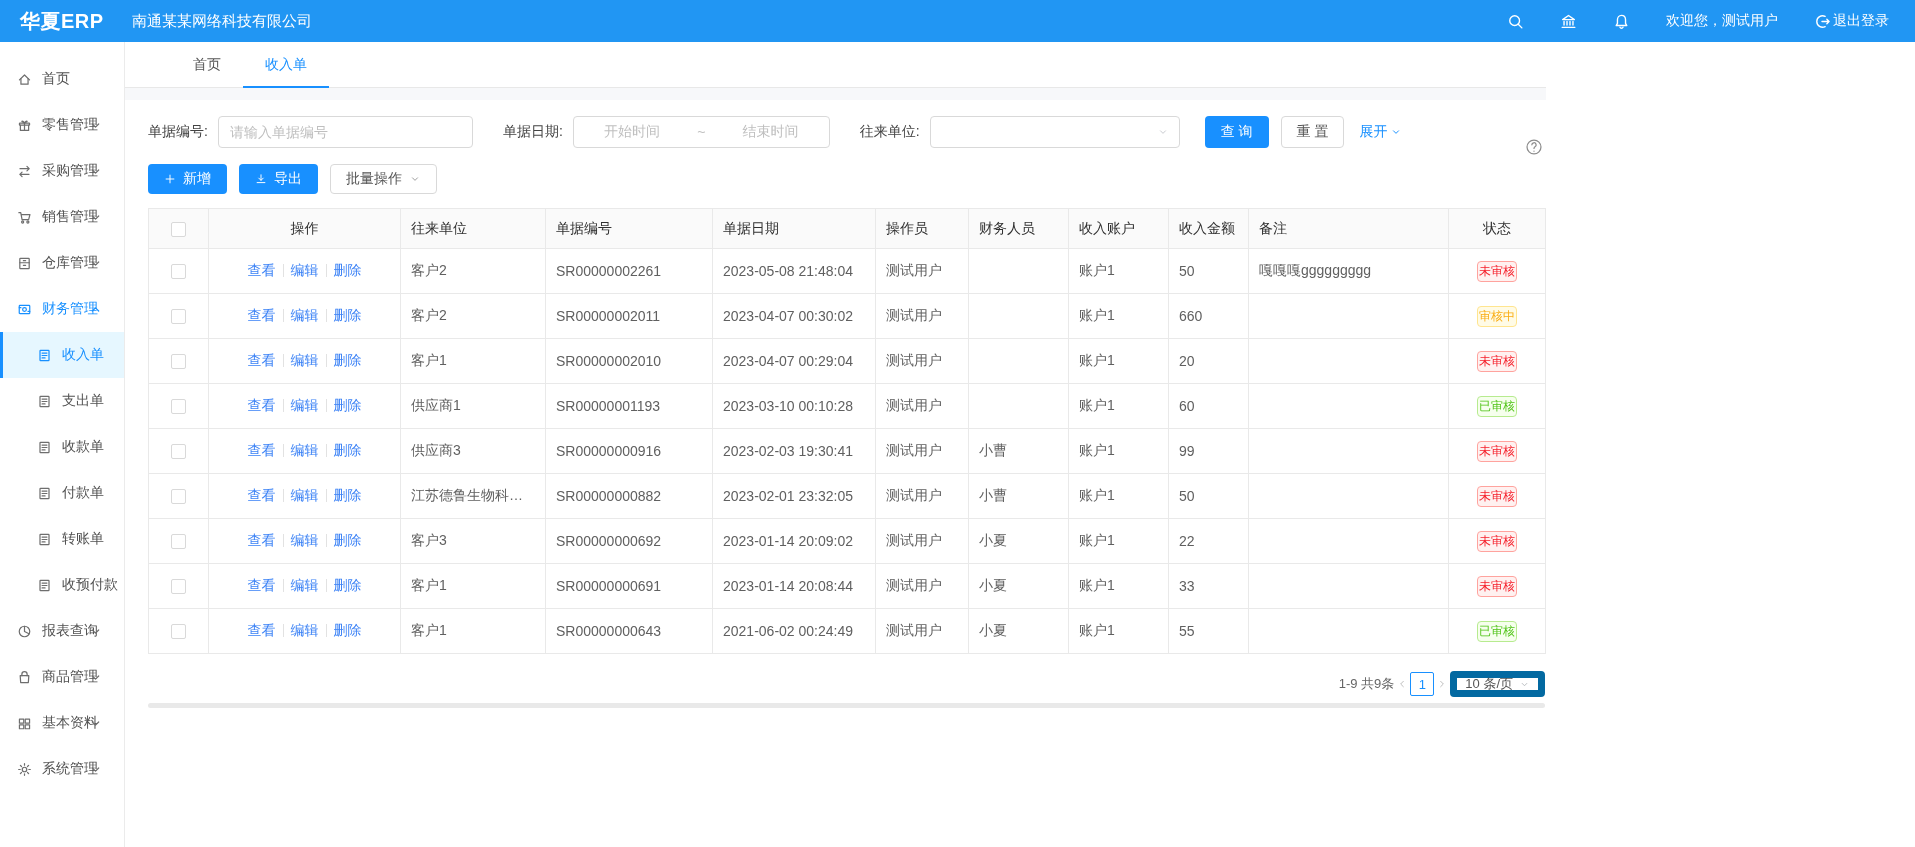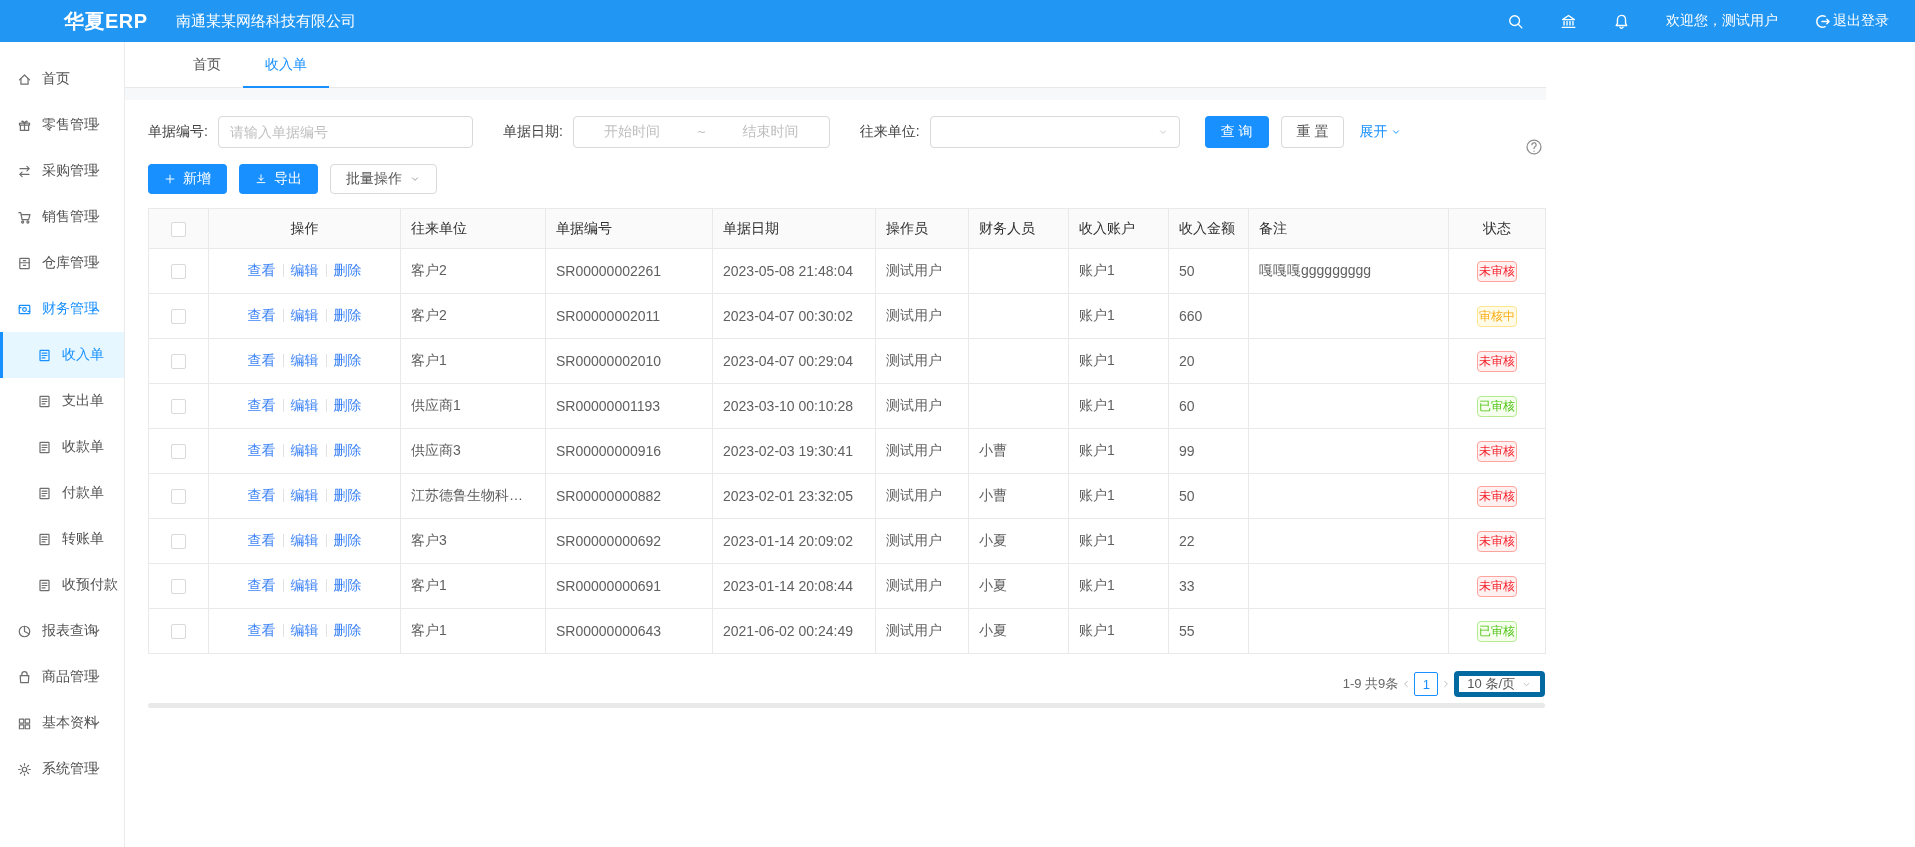--- a/index.html
+++ b/index.html
@@ -4,21 +4,21 @@
 <style>
   * { margin:0; padding:0; box-sizing:border-box; }
   html,body { width:1915px; height:847px; overflow:hidden; background:#fff;
     font-family:"Liberation Sans","DejaVu Sans",sans-serif; font-size:14px; color:#555; }
   svg.icon { width:16px; height:16px; stroke:currentColor; fill:none;
     stroke-width:1.3; stroke-linecap:round; stroke-linejoin:round; display:block; }
   svg.icon.sm { width:12px; height:12px; }
   svg.icon.xs { width:11px; height:11px; }
 
   
-  .hdr { height:42px; background:#2196f3; display:flex; align-items:center; color:#fff;padding-left:44px; }
+  .hdr { height:42px; background:#2196f3; display:flex; align-items:center; color:#fff; }
   .logo { width:118px; padding-left:20px; font-size:20px; font-weight:bold; letter-spacing:.5px; flex-shrink:0; }
   .company { font-size:15px; margin-left:14px; }
   .hdr-right { margin-left:auto; display:flex; align-items:center; padding-right:26px; }
   .hdr-btn { display:flex; align-items:center; gap:2px; cursor:pointer; margin-left:36px; }
   .hdr-btn svg.icon { width:17px; height:17px; }
   .welcome { margin-left:36px; }
 
   
   .layout { display:flex; height:805px; }
   aside { width:125px; flex-shrink:0; border-right:1px solid #ebebeb; padding-top:14px; }
@@ -80,21 +80,21 @@
   td.ops a { color:#3b82f6; text-decoration:none; cursor:pointer; }
   .sep { display:inline-block; width:1px; height:13px; background:#e2e2e2; margin:0 7px; vertical-align:-2px; }
   .badge { display:inline-block; padding:1px 1px; font-size:12px; border-radius:4px; border:1px solid; line-height:17px; }
 
   
   .pager { display:flex; align-items:center; justify-content:flex-end; 
     width:1397px; margin-top:17px; color:#666; font-size:13px; }
   .pg-arrow { color:#bcbcbc; cursor:pointer; display:flex; padding:0 2px; }
   .pg-cur { min-width:24px; height:24px; border:1px solid #1890ff; color:#1890ff; border-radius:2px;
     display:flex; align-items:center; justify-content:center; cursor:pointer; background:#fff; }
-  .pg-size { height:26px; border:5px solid #0369a1; border-radius:4px; display:flex;
+  .pg-size { height:26px; border:7px solid #0369a1; border-radius:4px; display:flex;
     align-items:center; gap:6px; padding:0 8px; color:#555; cursor:pointer; background:#fff; }
   .pg-size .chev { color:#b5b8bd; display:flex; }
   .track { width:1397px; height:5px; border-radius:3px; background:#e9e9e9; margin-top:6px; }
 </style>
 </head>
 <body>
 
 <header class="hdr">
   <div class="logo">华夏ERP</div>
   <div class="company">南通某某网络科技有限公司</div>

